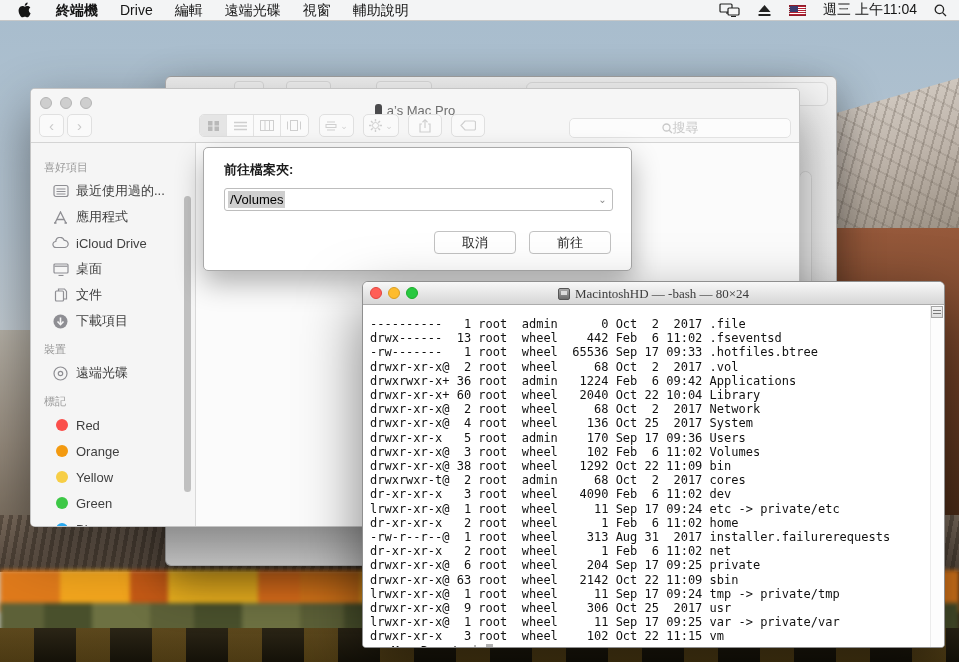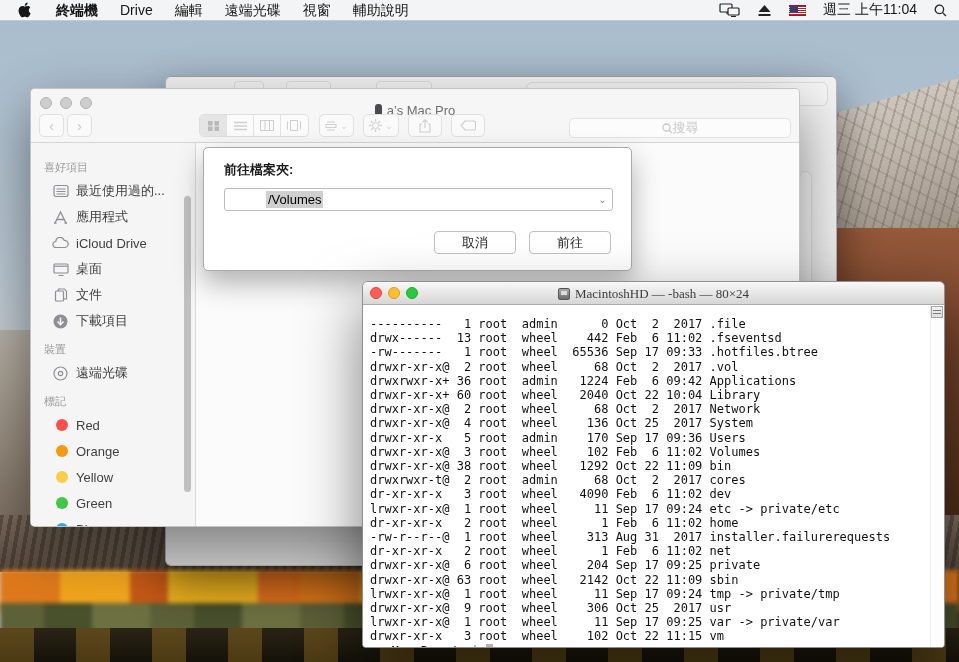--- a/index.html
+++ b/index.html
@@ -95,21 +95,21 @@
   .sb-scroll { position:absolute; right:4px; top:53px; width:7px; height:296px;
     background:#b6b6b6; border-radius:4px; opacity:.85; }
   .f-content { flex:1; background:#fbfbfb; }
 
   
   .dialog { position:absolute; z-index:3; left:203px; top:147px; width:429px; height:124px;
     background:#ffffff; border:1px solid #a9a9a9; border-radius:5px;
     box-shadow:0 12px 28px rgba(0,0,0,.3); }
   .dlg-label { position:absolute; left:20px; top:13px; font-size:13px; font-weight:700; color:#1c1c1c; }
   .combo { position:absolute; left:20px; top:40px; width:389px; height:23px;
-    border:1px solid #bdbdbd; border-radius:3px; background:#fff; display:flex; align-items:center;padding-left:38px; }
+    border:1px solid #bdbdbd; border-radius:3px; background:#fff; display:flex; align-items:center; }
   .combo-text { margin-left:3px; font-size:13px; color:#000; background:#cfcfcf; padding:1px 2px; }
   .combo-arrow { margin-left:auto; width:19px; height:100%; display:flex; align-items:center;
     justify-content:center; color:#8a8a8a; font-size:10px; }
   .dlg-btn { position:absolute; top:83px; width:82px; height:23px; border:1px solid #c2c2c2;
     border-radius:4px; background:#fff; font-size:13px; color:#262626; display:flex;
     align-items:center; justify-content:center; }
   .dlg-cancel { left:230px; } .dlg-go { left:325px; }
 
   
   .term { position:absolute; z-index:4; left:362px; top:281px; width:583px; height:367px;

